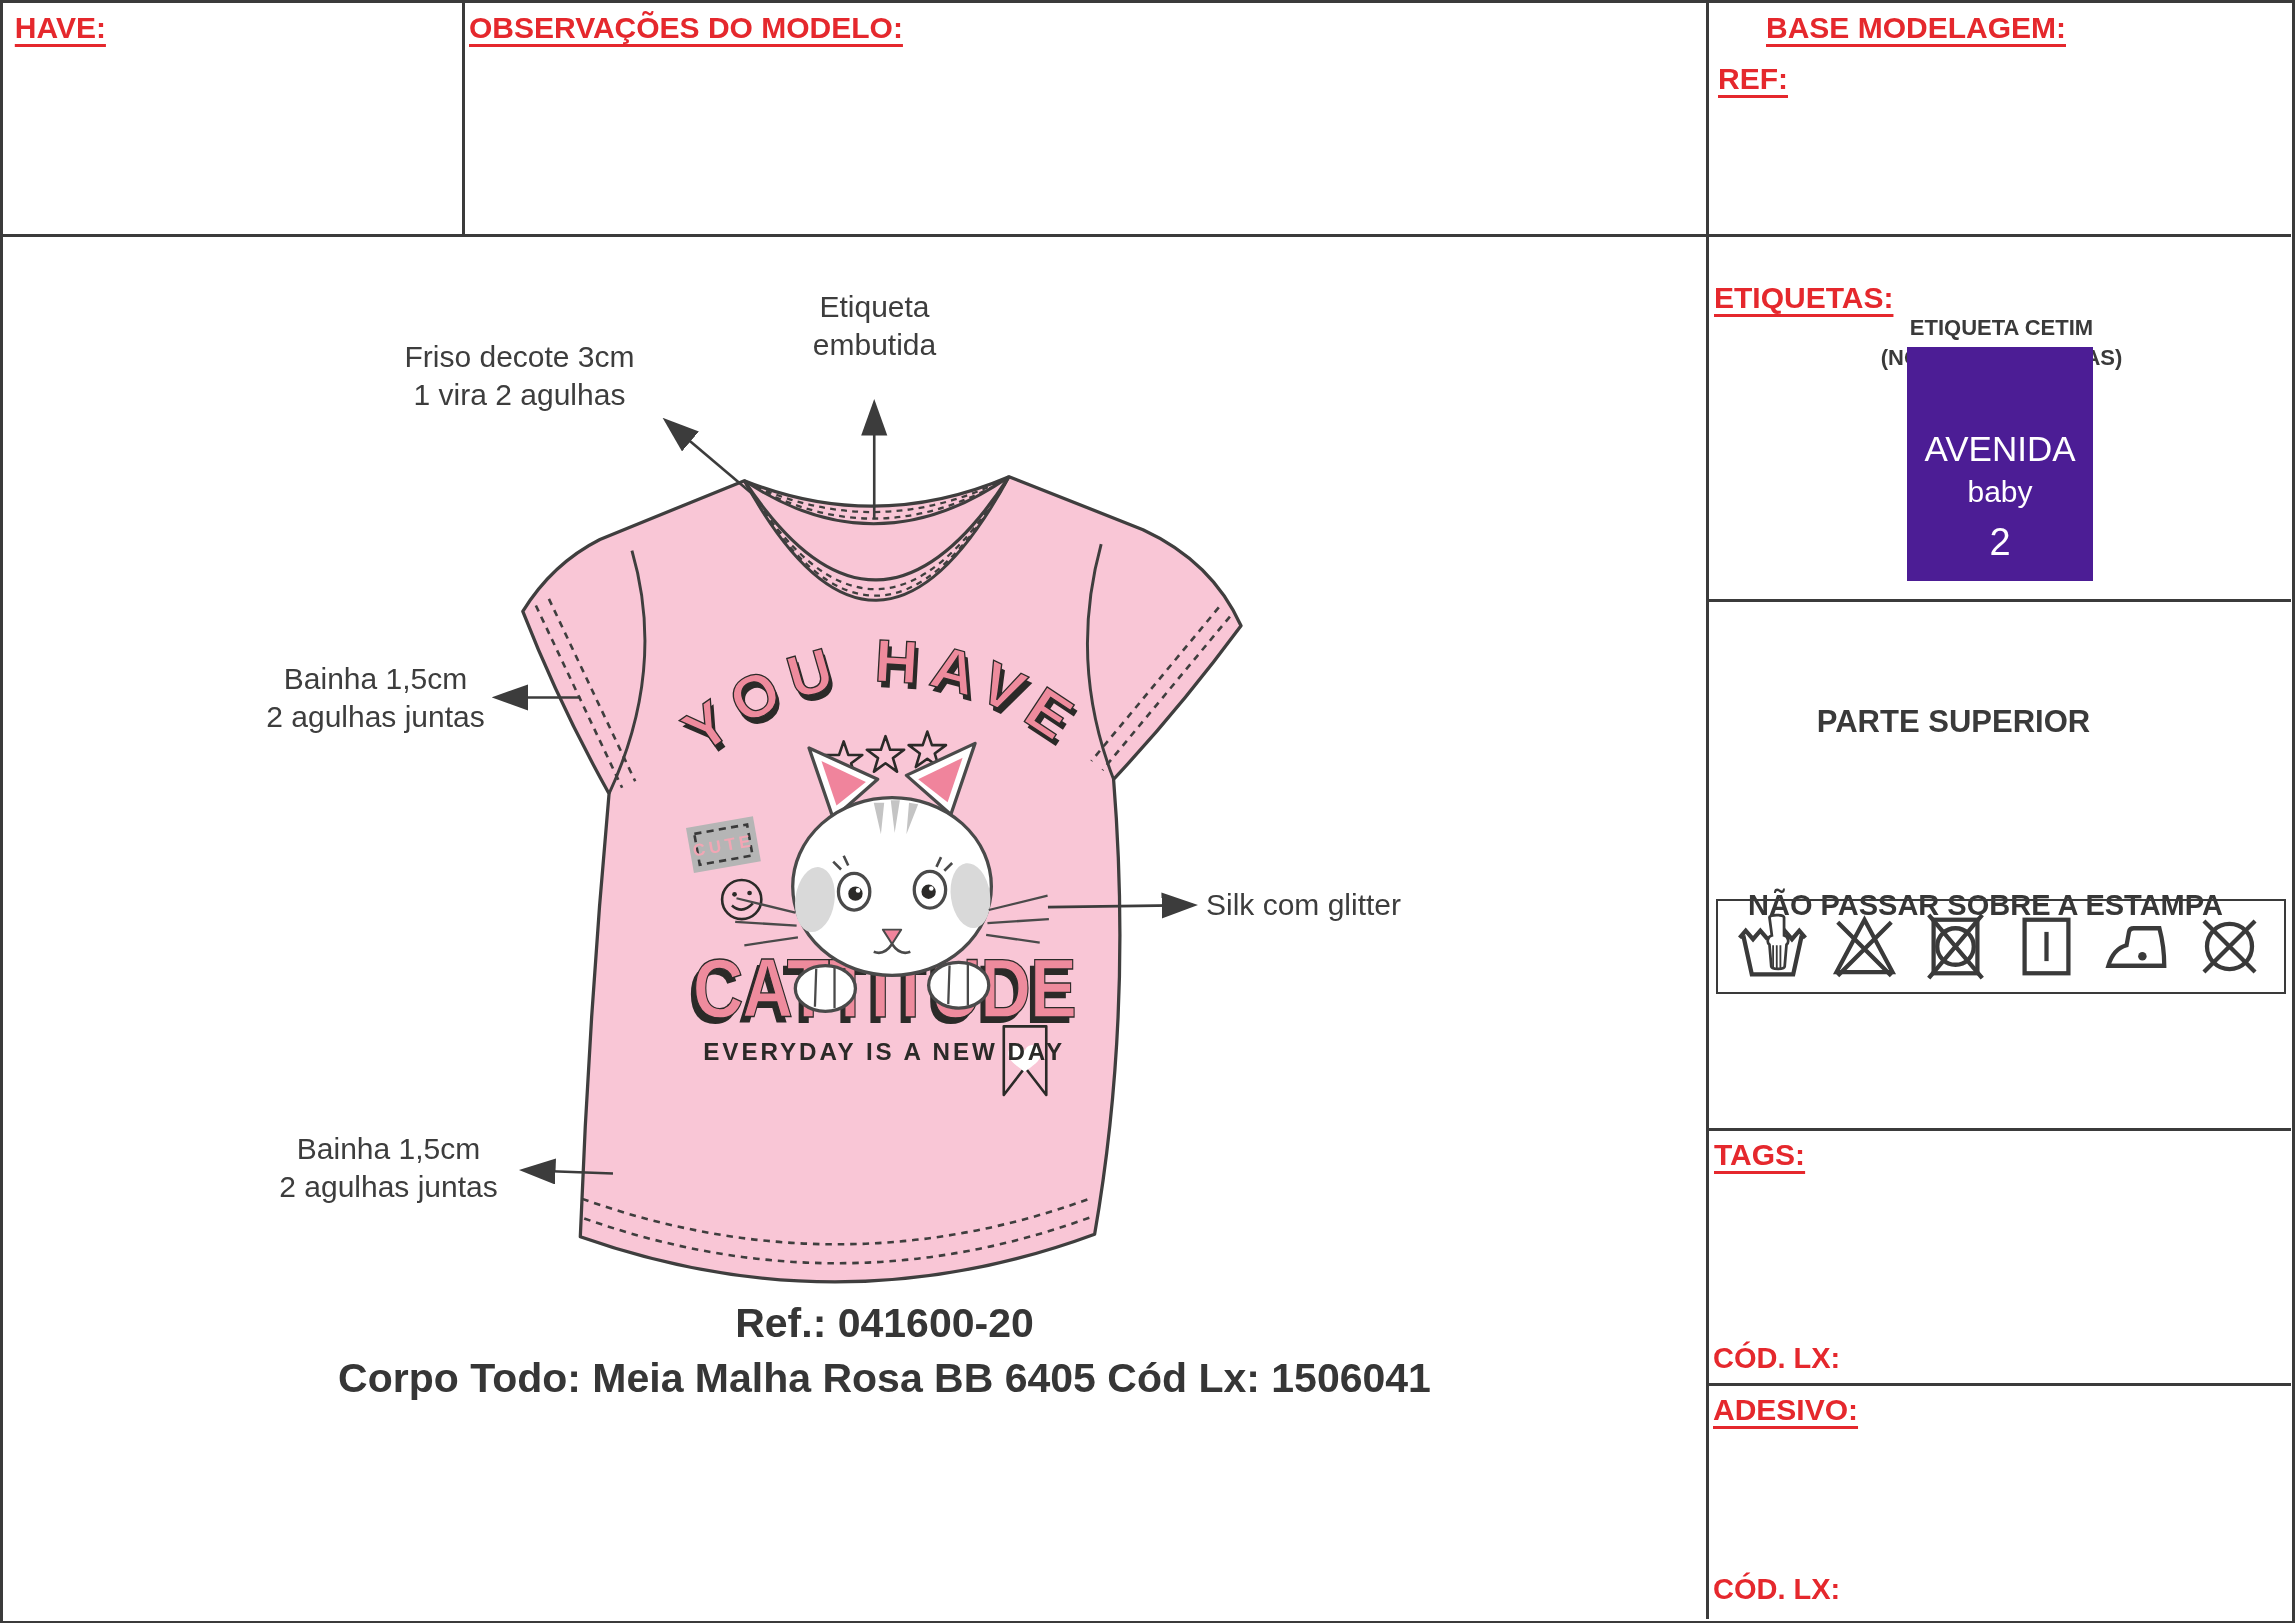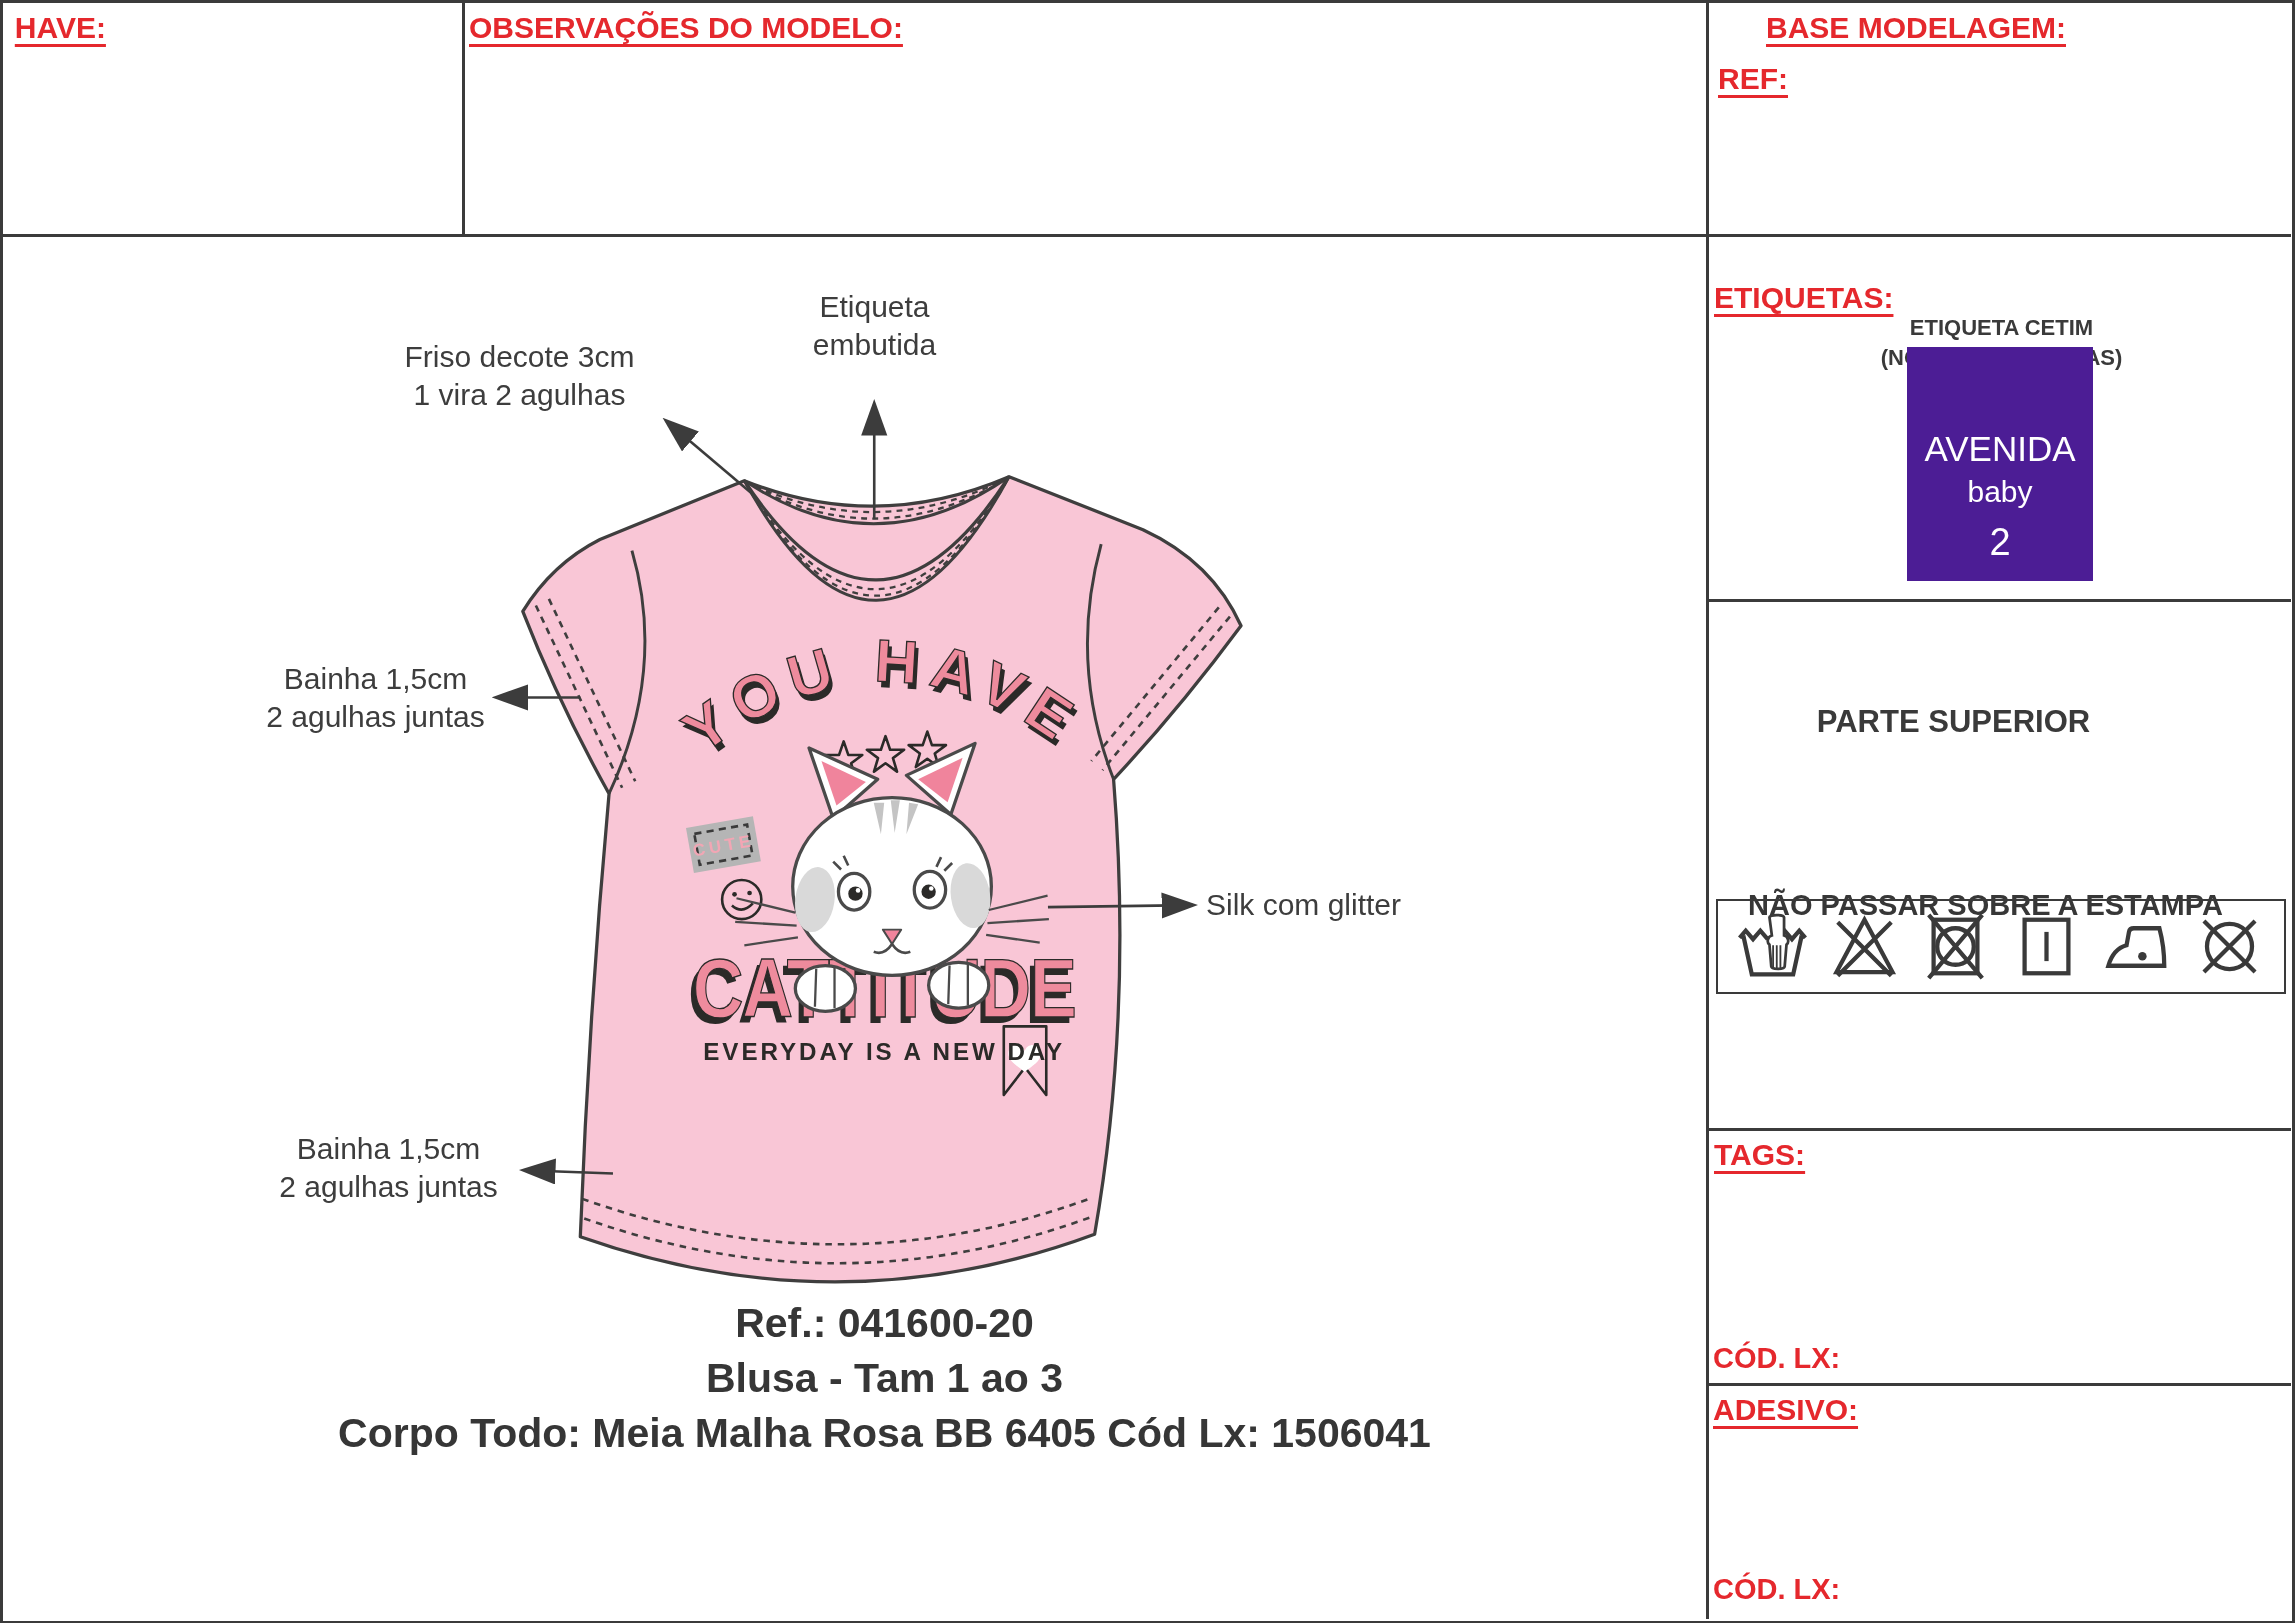--- a/index.html
+++ b/index.html
@@ -231,18 +231,17 @@
   <div class="annotation" style="left:741px; top:285px; width:261px;">Etiqueta
 embutida</div>
   <div class="annotation" style="left:209px; top:657px; width:327px;">Bainha 1,5cm
 2 agulhas juntas</div>
   <div class="annotation" style="left:222px; top:1127px; width:327px;">Bainha 1,5cm
 2 agulhas juntas</div>
   <div class="annotation" style="left:1203px; top:883px; text-align:left; white-space:nowrap;">Silk com glitter</div>
 
   <div class="footer">
     <div>Ref.: 041600-20</div>
-    <div>Blusa - Tam 1 ao 3</div>
     <div>Corpo Todo: Meia Malha Rosa BB 6405 Cód Lx: 1506041</div>
   </div>
 
 </div>
 
 
 </body></html>

